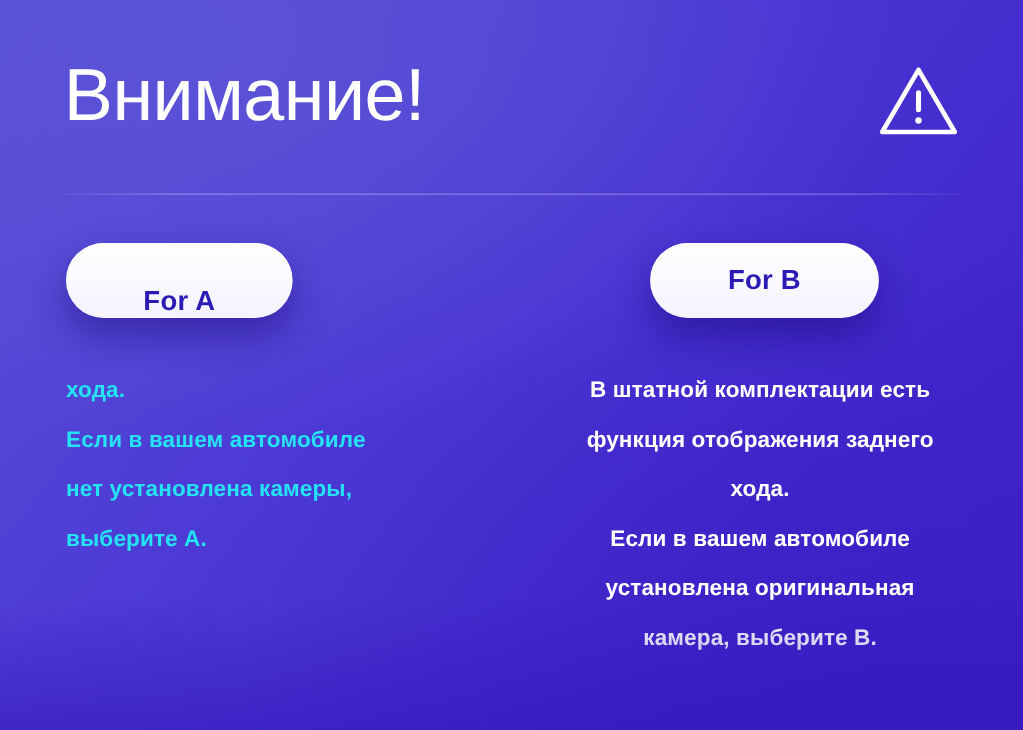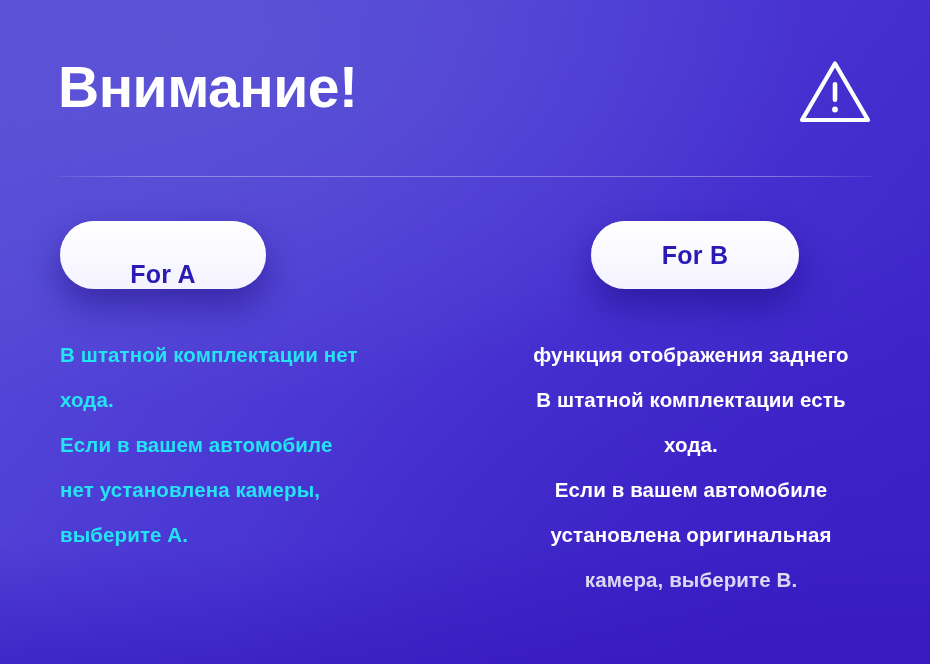--- a/index.html
+++ b/index.html
@@ -36,23 +36,23 @@
   .header {
     position: absolute;
     left: 58px;
     top: 52px;
     right: 56px;
     height: 92px;
   }
   .title {
     margin: 0;
     color: #ffffff;
-    font-size: 57px;
+    font-size: 67px;
     line-height: 70px;
-    font-weight: bold;
+    font-weight: normal;
     letter-spacing: -0.5px;
     white-space: nowrap;
   }
   .warning-icon {
     position: absolute;
     right: 2px;
     top: 6px;
     width: 74px;
     height: 68px;
   }
@@ -134,35 +134,34 @@
 
   <div class="divider"></div>
 
   <div class="columns">
 
     <div class="col col-a">
       <div class="pill pill-a">
         <span>For A</span>
       </div>
       <div class="body-text body-a">
-        <p>В штатной комплектации нет</p>
         <p>хода.</p>
         <p>Если в вашем автомобиле</p>
         <p>нет установлена камеры,</p>
         <p>выберите A.</p>
       </div>
     </div>
 
     <div class="col col-b">
       <div class="pill pill-b">
         <span>For B</span>
       </div>
       <div class="body-text body-b">
+        <p>В штатной комплектации есть</p>
         <p>функция отображения заднего</p>
-        <p>В штатной комплектации есть</p>
         <p>хода.</p>
         <p>Если в вашем автомобиле</p>
         <p>установлена оригинальная</p>
         <p>камера, выберите B.</p>
       </div>
     </div>
 
   </div>
 </div>
 

